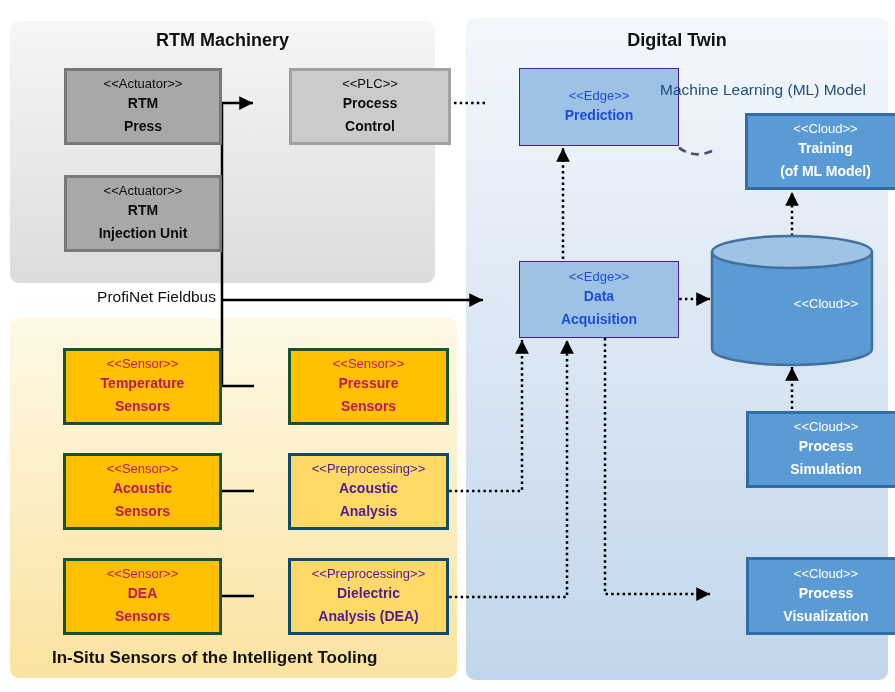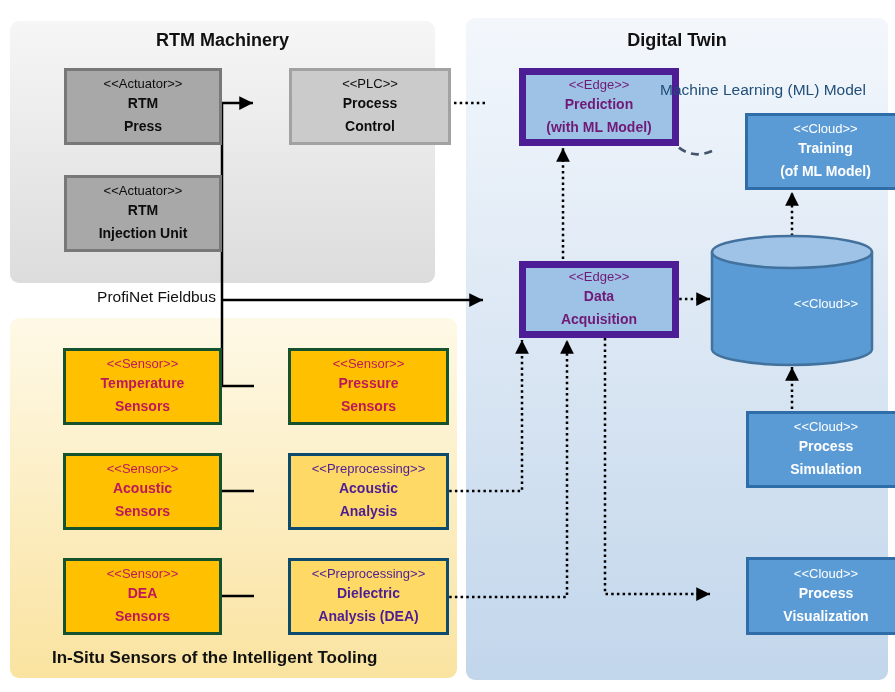--- a/index.html
+++ b/index.html
@@ -24,21 +24,21 @@
     position:absolute;z-index:3;display:flex;flex-direction:column;
     align-items:center;justify-content:center;text-align:center;
     box-sizing:border-box;padding:2px 2px;margin-left:34px;
   }
   .node .st{font-size:13px;line-height:17px;font-weight:400;}
   .node .nm{font-size:14px;line-height:23px;font-weight:600;}
   .box-dkgray{background:#a8a8a8;border:3px solid #787878;color:#0d0d0d;}
   .box-ltgray{background:#cbcbcb;border:3px solid #a2a2a2;color:#0d0d0d;}
   .box-orange{background:#ffc000;border:3px solid #14532d;color:#be185d;}
   .box-gold{background:#ffd966;border:3px solid #0c4a6e;color:#4c1d95;}
-  .box-ltblue{background:#9ec2e6;border:7px solid #4c1d95;color:#701a75;}
+  .box-ltblue{background:#9ec2e6;border:1px solid #4c1d95;color:#1d4ed8;}
   .box-blue{background:#5b9bd5;border:3px solid #2e6da8;color:#ffffff;}
   .cyl-text{color:#ffffff;}
   
   #n-press{left:30px;top:68px;width:158px;height:77px;}
   #n-control{left:255px;top:68px;width:162px;height:77px;}
   #n-injection{left:30px;top:175px;width:158px;height:77px;}
   #n-temp{left:29px;top:348px;width:159px;height:77px;}
   #n-pressure{left:254px;top:348px;width:161px;height:77px;}
   #n-acoustic{left:29px;top:453px;width:159px;height:77px;}
   #n-acanalysis{left:254px;top:453px;width:161px;height:77px;}
@@ -158,21 +158,20 @@
 
   <div class="node box-gold" id="n-dielectric">
     <span class="st">&lt;&lt;Preprocessing&gt;&gt;</span>
     <span class="nm">Dielectric</span>
     <span class="nm">Analysis (DEA)</span>
   </div>
 
   <div class="node box-ltblue" id="n-prediction">
     <span class="st">&lt;&lt;Edge&gt;&gt;</span>
     <span class="nm">Prediction</span>
-    <span class="nm">(with ML Model)</span>
   </div>
 
   <div class="node box-ltblue" id="n-dataacq">
     <span class="st">&lt;&lt;Edge&gt;&gt;</span>
     <span class="nm">Data</span>
     <span class="nm">Acquisition</span>
   </div>
 
   <div class="node box-blue" id="n-training">
     <span class="st">&lt;&lt;Cloud&gt;&gt;</span>

